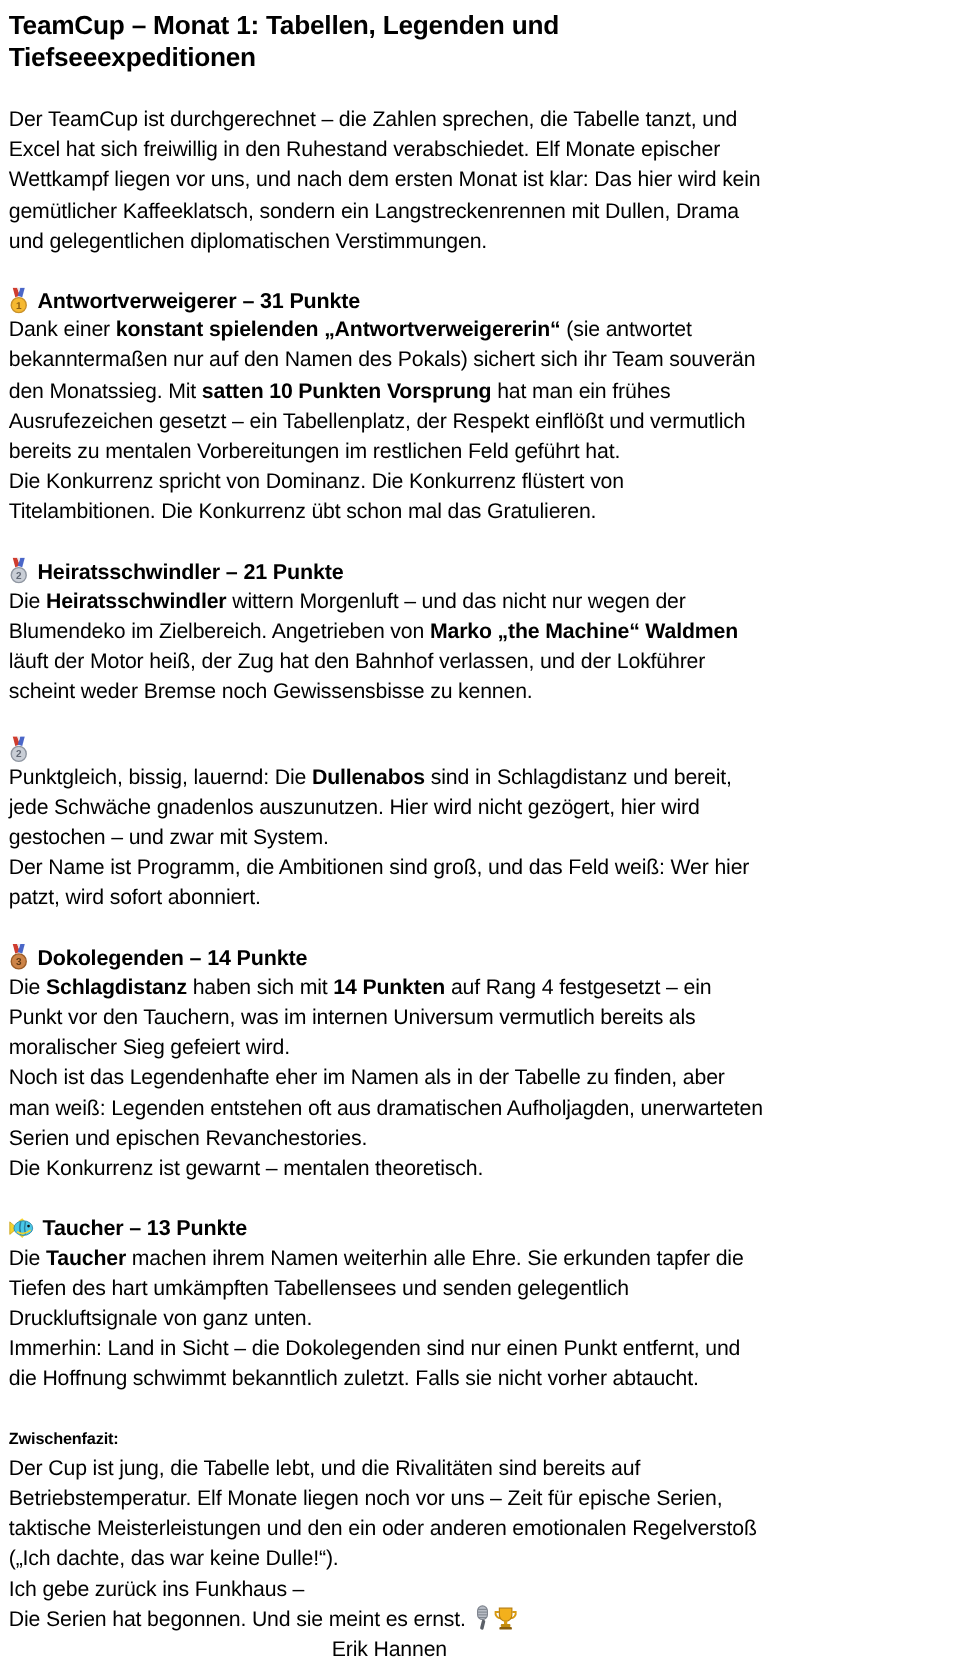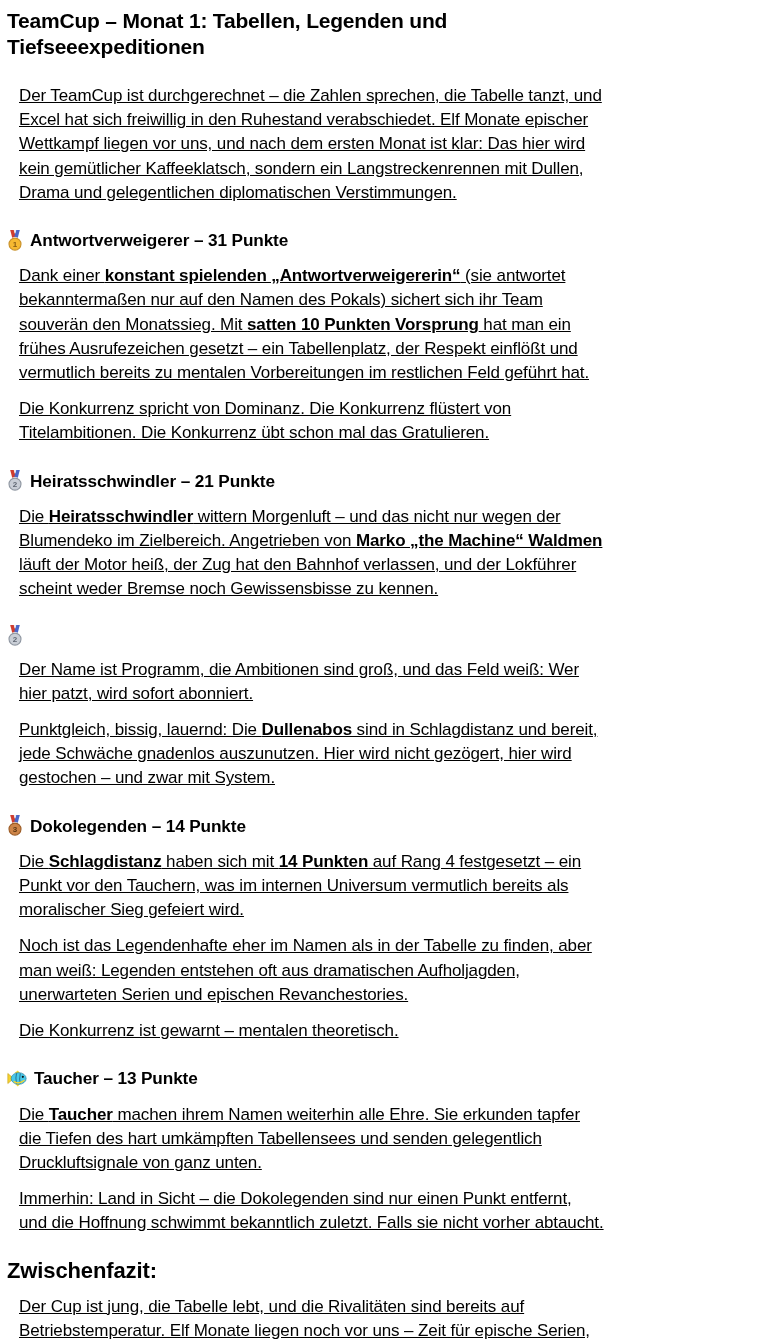--- a/index.html
+++ b/index.html
@@ -15,35 +15,35 @@
     color: #000000;
     background: #ffffff;
   }
   h1.doc-title {
     font-size: 21px;
     line-height: 26px;
     font-weight: 700;
     letter-spacing: -0.2px;
     margin: 0 0 24px 0;
   }
-  p.para { margin: 12px; text-decoration: underline; }
+  p.para { margin: 0; }
   b { font-weight: 700; }
   section.team-section, section.outro-section { margin-top: 23px; }
   h2.team-heading {
     display: flex;
     align-items: center;
     gap: 7px;
     margin: 0;
     font-size: 17.2px;
     line-height: 24.2px;
     font-weight: 700;
   }
   h2.plain-heading {
     margin: 0;
-    font-size: 22px;
+    font-size: 13px;
     line-height: 24.2px;
     font-weight: 700;
   }
   .icon-svg { display: inline-block; flex: 0 0 auto; }
   .inline-icon { vertical-align: -4px; margin-left: 2px; }
   .signature {
     text-align: center;
     margin-top: 24px;
   }
 </style>
@@ -92,22 +92,22 @@
   </section>
 
   <section class="team-section">
     <h2 class="team-heading">
       <svg class="icon-svg" width="16" height="21" viewBox="0 0 20 26">
         <use href="#def-medal-ribbon"></use>
         <circle cx="10" cy="17.5" r="7.5" fill="#c9ced6" stroke="#8f96a1" stroke-width="1.4"></circle>
         <text x="10" y="21" font-size="10" font-weight="bold" fill="#5f6672" text-anchor="middle" font-family="Liberation Sans, sans-serif">2</text>
       </svg>
     </h2>
+    <p class="para"><span>Punktgleich, bissig, lauernd: Die </span><b>Dullenabos</b><span> sind in Schlagdistanz und bereit, jede Schwäche gnadenlos auszunutzen. Hier wird nicht gezögert, hier wird gestochen – und zwar mit System.</span></p>
     <p class="para"><span>Der Name ist Programm, die Ambitionen sind groß, und das Feld weiß: Wer hier patzt, wird sofort abonniert.</span></p>
-    <p class="para"><span>Punktgleich, bissig, lauernd: Die </span><b>Dullenabos</b><span> sind in Schlagdistanz und bereit, jede Schwäche gnadenlos auszunutzen. Hier wird nicht gezögert, hier wird gestochen – und zwar mit System.</span></p>
   </section>
 
   <section class="team-section">
     <h2 class="team-heading">
       <svg class="icon-svg" width="16" height="21" viewBox="0 0 20 26">
         <use href="#def-medal-ribbon"></use>
         <circle cx="10" cy="17.5" r="7.5" fill="#cd8448" stroke="#9c5c26" stroke-width="1.4"></circle>
         <text x="10" y="21" font-size="10" font-weight="bold" fill="#5f3813" text-anchor="middle" font-family="Liberation Sans, sans-serif">3</text>
       </svg>
       <span>Dokolegenden – 14 Punkte</span>

